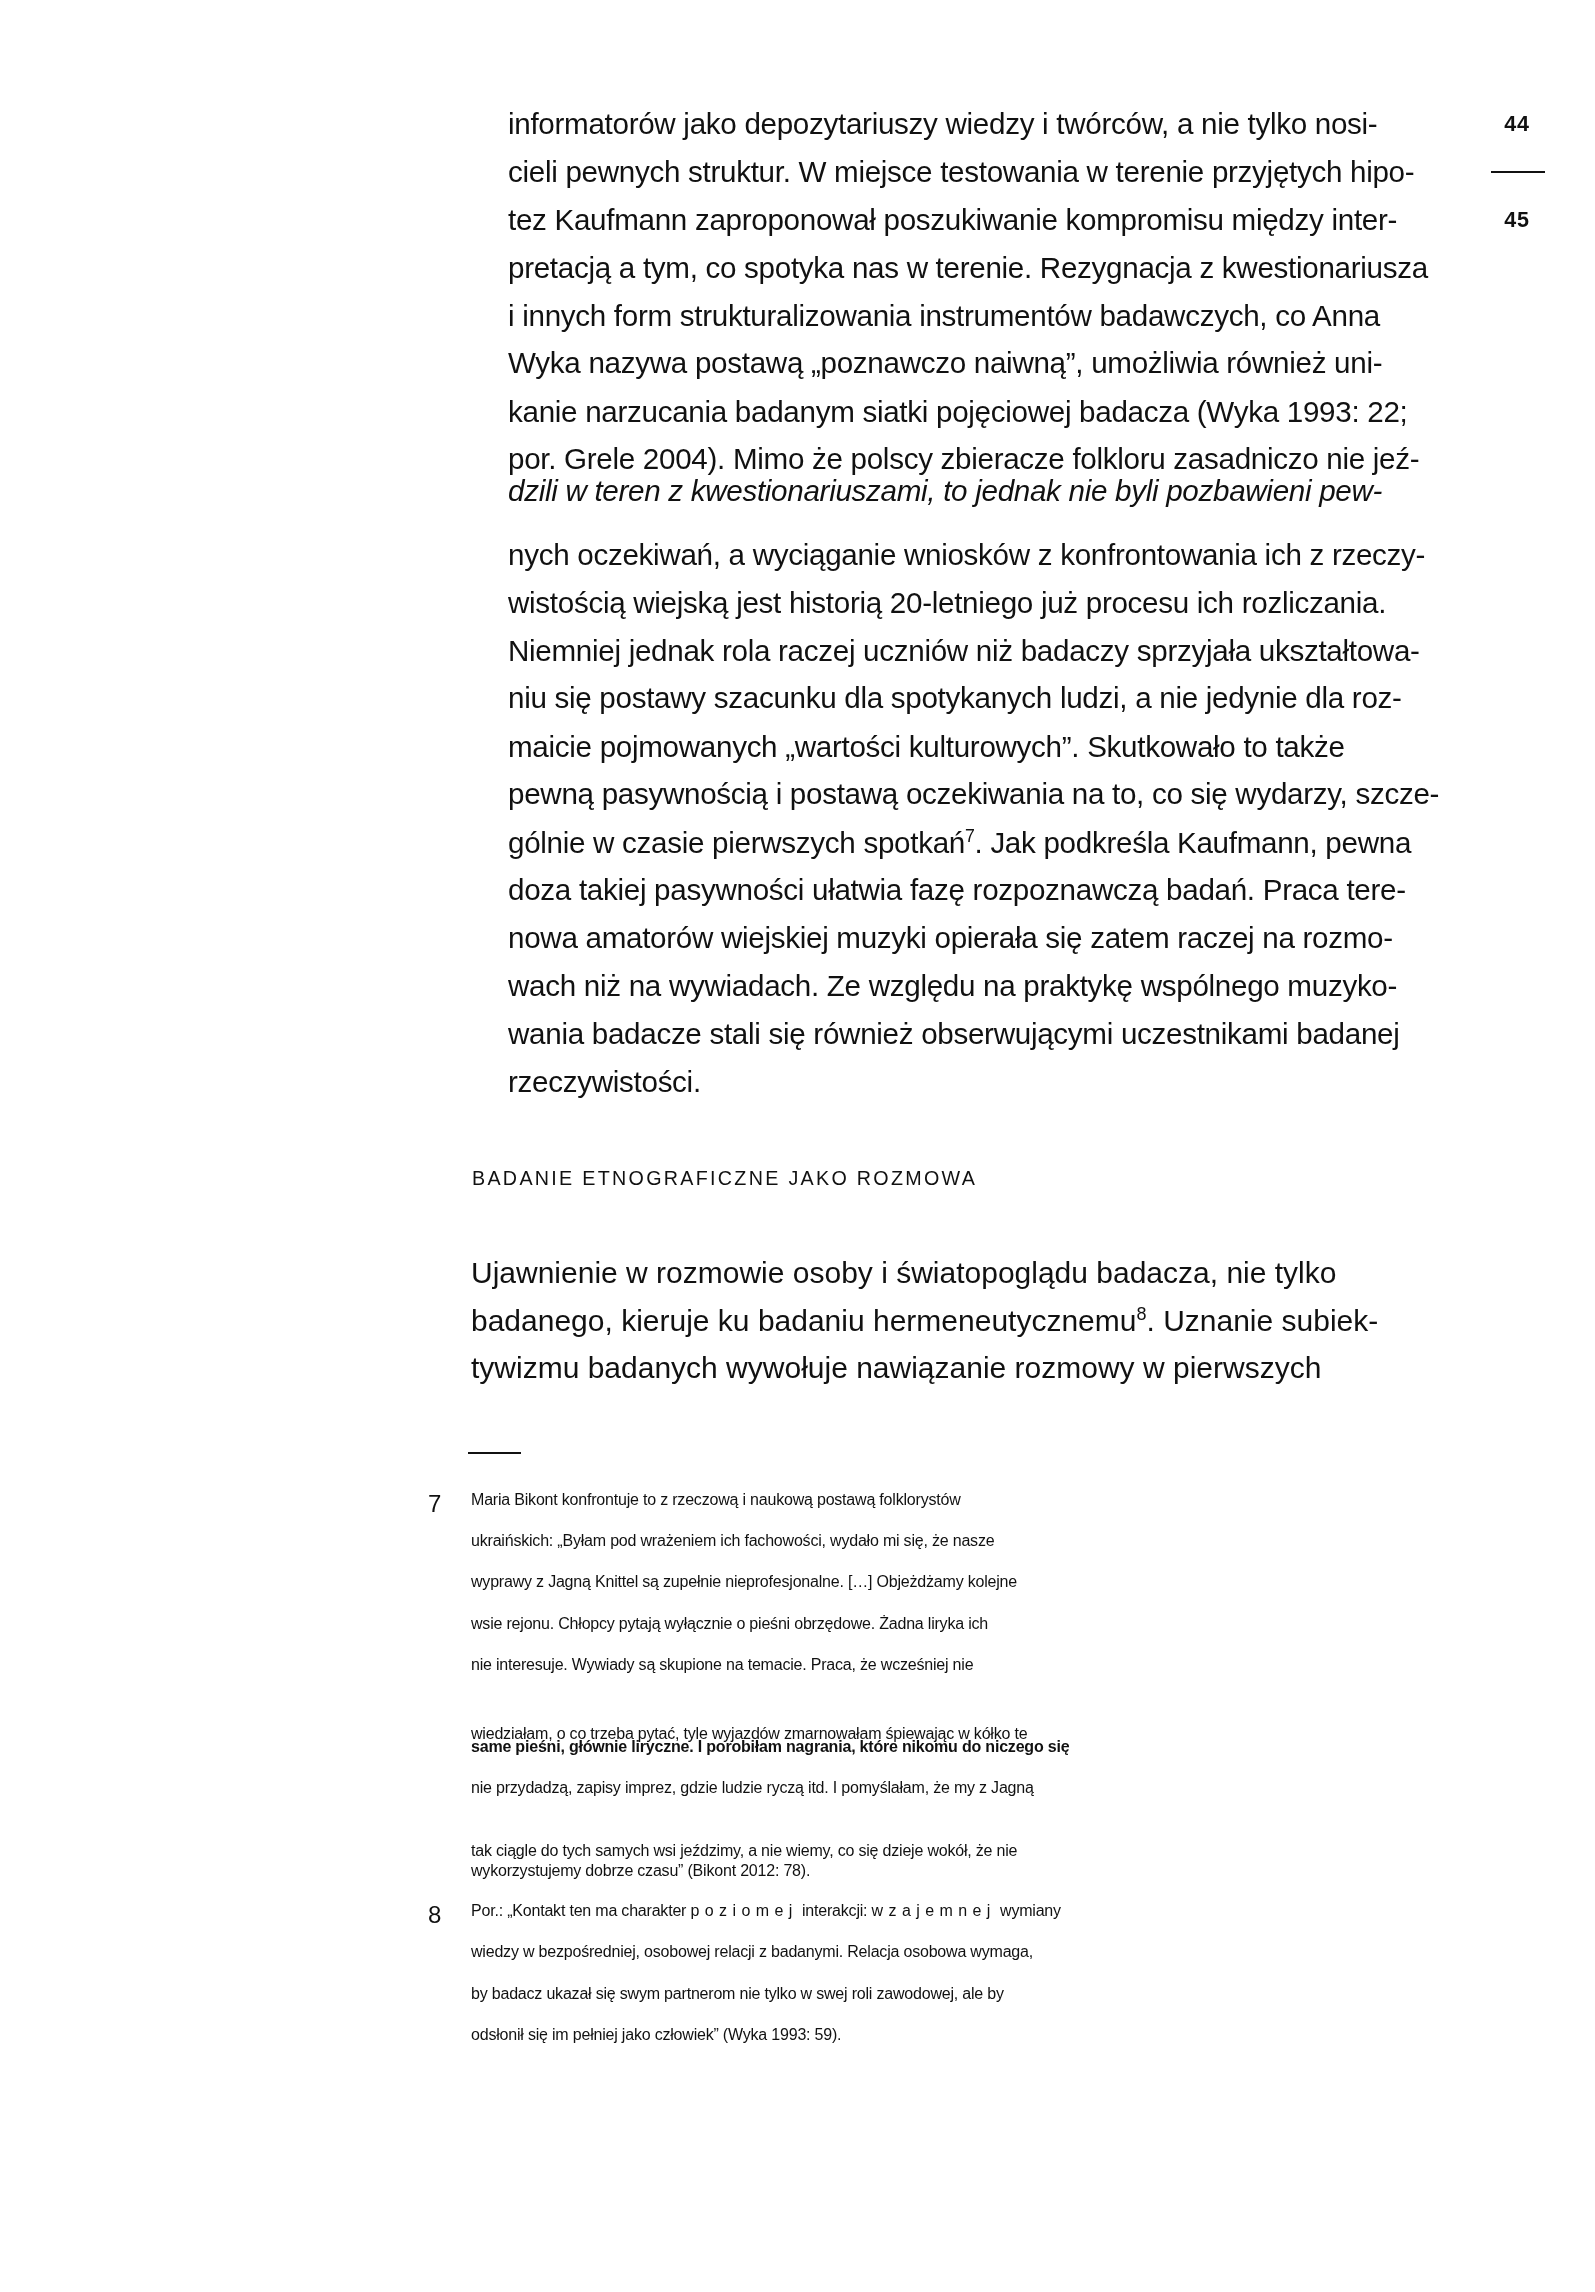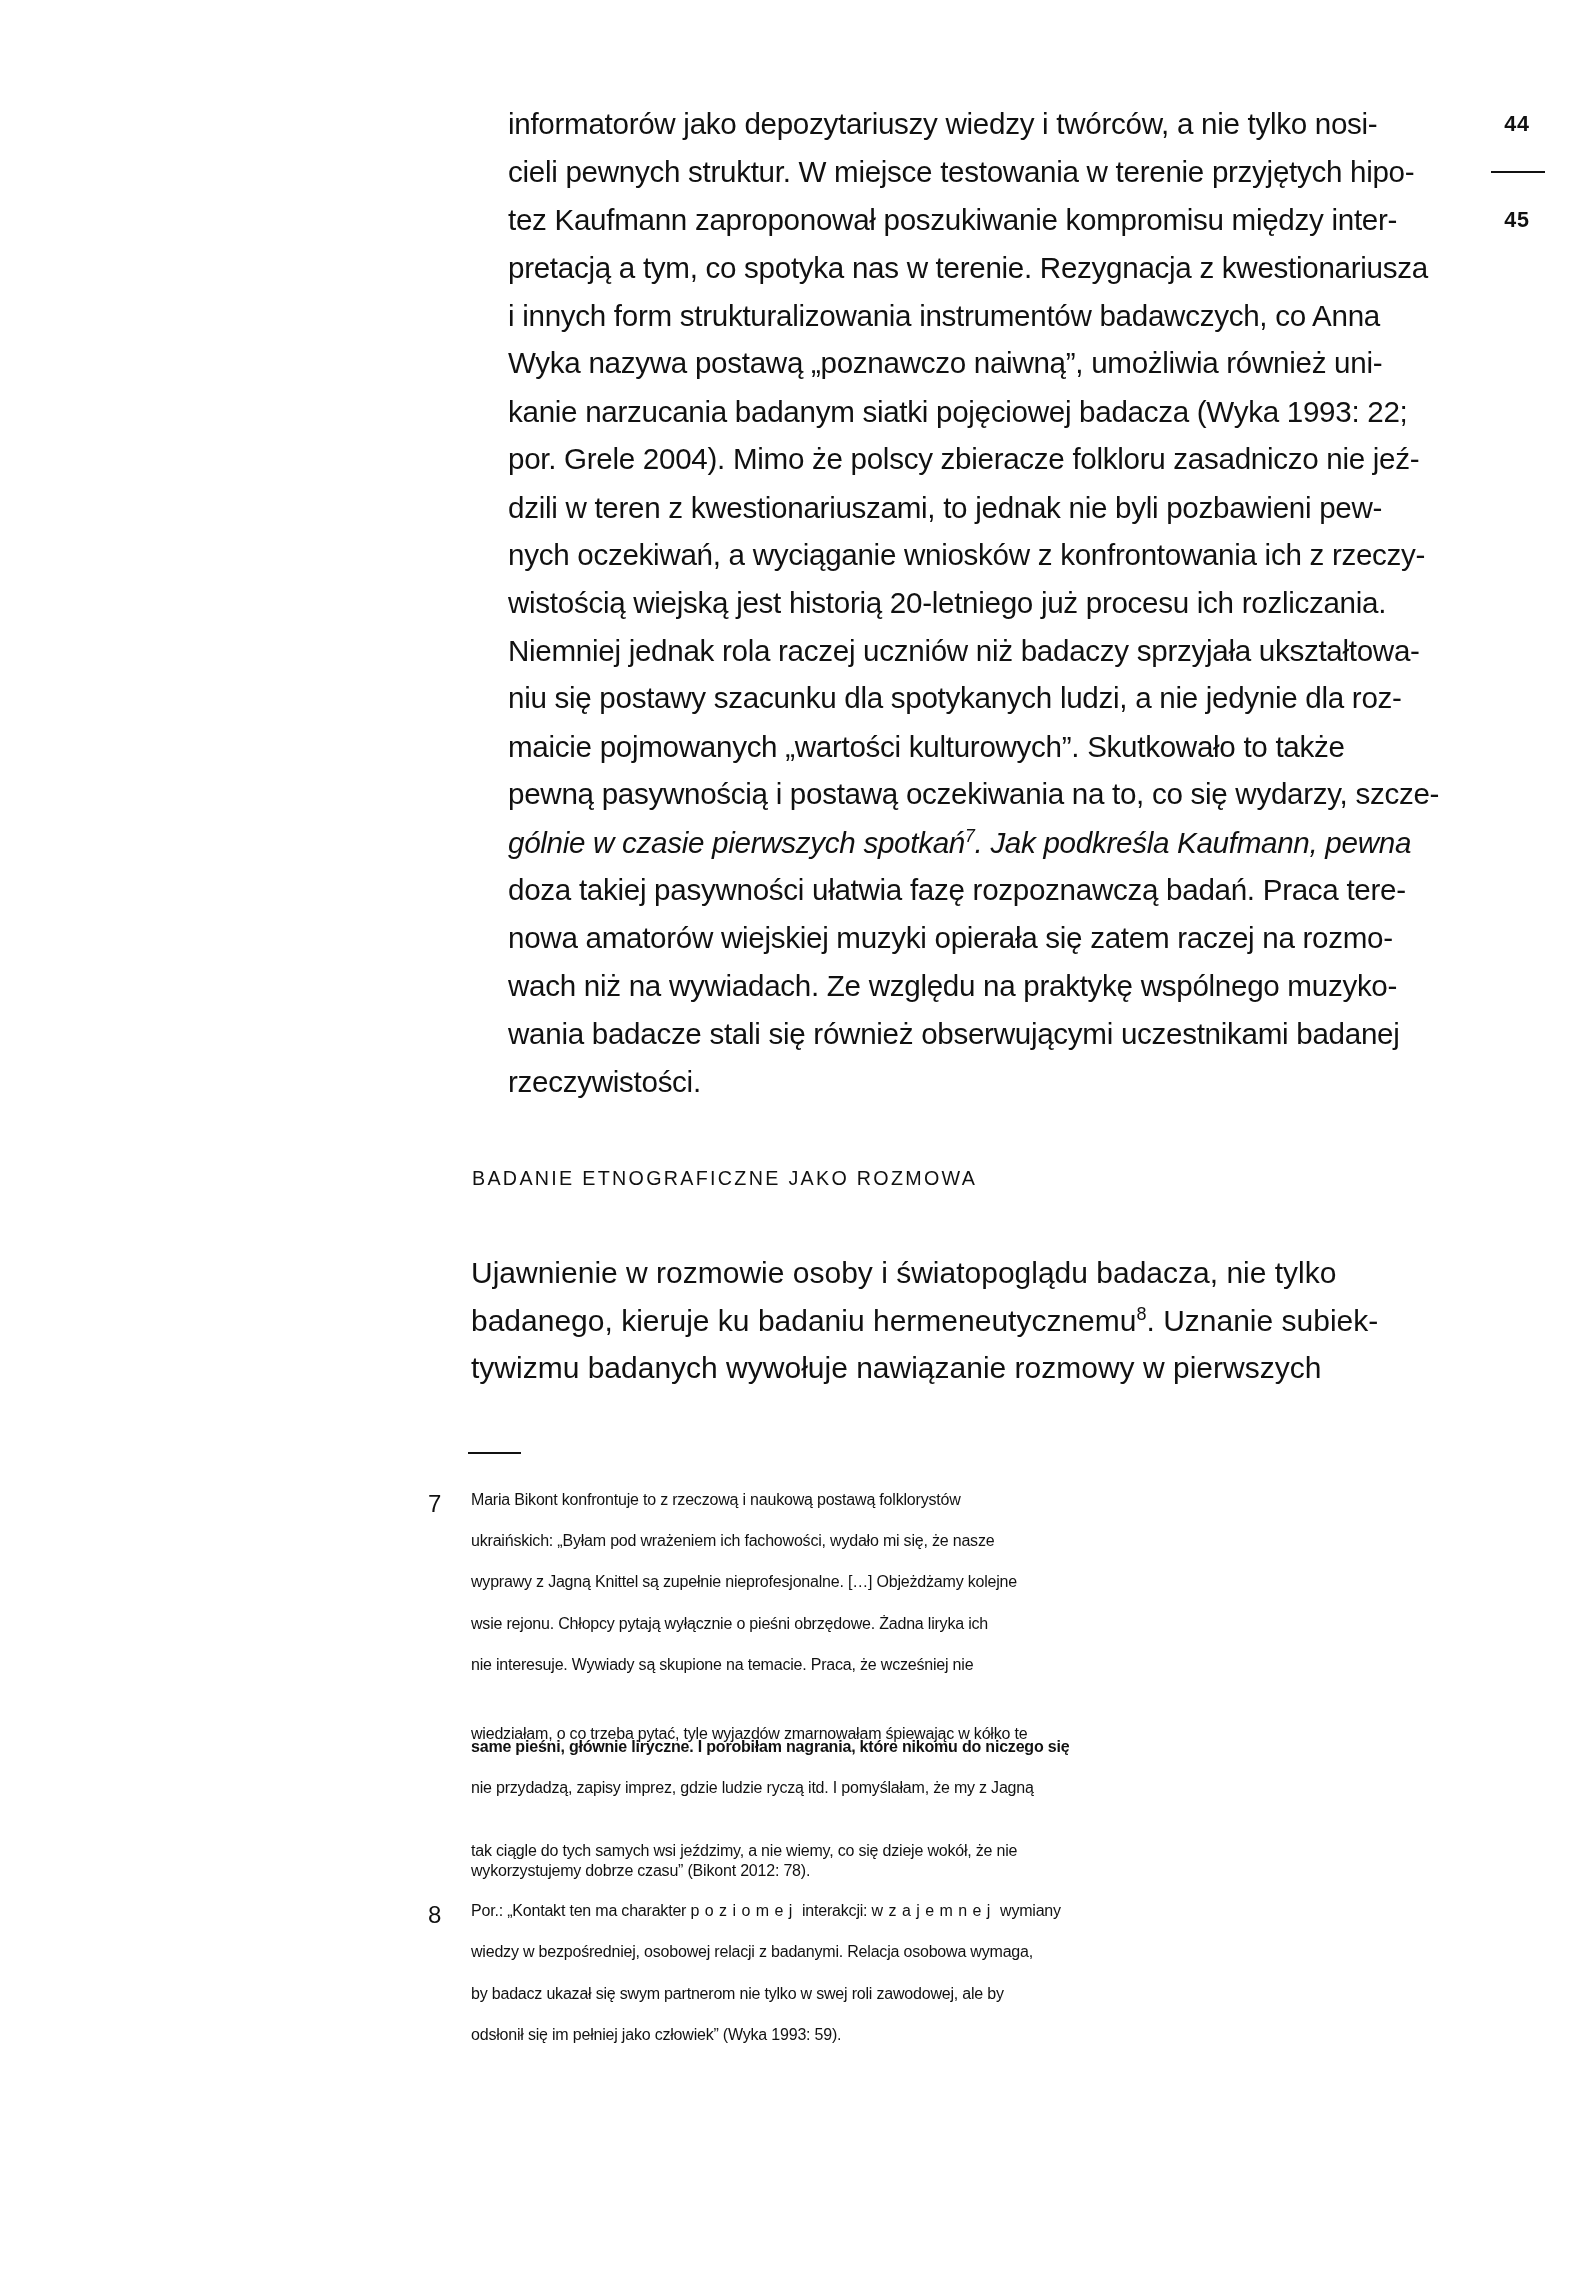--- a/index.html
+++ b/index.html
@@ -95,28 +95,28 @@
 
 <div>
   <div class="line body-line" style="top:109px;">informatorów jako depozytariuszy wiedzy i twórców, a nie tylko nosi-</div>
   <div class="line body-line" style="top:157px;">cieli pewnych struktur. W miejsce testowania w terenie przyjętych hipo-</div>
   <div class="line body-line" style="top:205px;">tez Kaufmann zaproponował poszukiwanie kompromisu między inter-</div>
   <div class="line body-line" style="top:253px;">pretacją a tym, co spotyka nas w terenie. Rezygnacja z kwestionariusza</div>
   <div class="line body-line" style="top:301px;">i innych form strukturalizowania instrumentów badawczych, co Anna</div>
   <div class="line body-line" style="top:348px;">Wyka nazywa postawą „poznawczo naiwną”, umożliwia również uni-</div>
   <div class="line body-line" style="top:397px;">kanie narzucania badanym siatki pojęciowej badacza (Wyka 1993: 22;</div>
   <div class="line body-line" style="top:444px;">por. Grele 2004). Mimo że polscy zbieracze folkloru zasadniczo nie jeź-</div>
-  <div class="line body-line" style="top:493px;">dzili w teren z kwestionariuszami, to jednak nie byli pozbawieni pew-</div>
+  <div class="line body-line" style="top:476px;font-style:italic;">dzili w teren z kwestionariuszami, to jednak nie byli pozbawieni pew-</div>
   <div class="line body-line" style="top:540px;">nych oczekiwań, a wyciąganie wniosków z konfrontowania ich z rzeczy-</div>
   <div class="line body-line" style="top:588px;">wistością wiejską jest historią 20-letniego już procesu ich rozliczania.</div>
   <div class="line body-line" style="top:636px;">Niemniej jednak rola raczej uczniów niż badaczy sprzyjała ukształtowa-</div>
   <div class="line body-line" style="top:683px;">niu się postawy szacunku dla spotykanych ludzi, a nie jedynie dla roz-</div>
   <div class="line body-line" style="top:732px;">maicie pojmowanych „wartości kulturowych”. Skutkowało to także</div>
   <div class="line body-line" style="top:779px;">pewną pasywnością i postawą oczekiwania na to, co się wydarzy, szcze-</div>
-  <div class="line body-line" style="top:828px;font-style:italic;">
+  <div class="line body-line" style="top:828px;">
     <span>gólnie w czasie pierwszych spotkań</span><sup class="fnref">7</sup><span>. Jak podkreśla Kaufmann, pewna</span>
   </div>
   <div class="line body-line" style="top:875px;">doza takiej pasywności ułatwia fazę rozpoznawczą badań. Praca tere-</div>
   <div class="line body-line" style="top:923px;">nowa amatorów wiejskiej muzyki opierała się zatem raczej na rozmo-</div>
   <div class="line body-line" style="top:971px;">wach niż na wywiadach. Ze względu na praktykę wspólnego muzyko-</div>
   <div class="line body-line" style="top:1019px;">wania badacze stali się również obserwującymi uczestnikami badanej</div>
   <div class="line body-line" style="top:1067px;">rzeczywistości.</div>
 </div>
 
 <div class="heading" style="top:1169px;">Badanie etnograficzne jako rozmowa</div>

